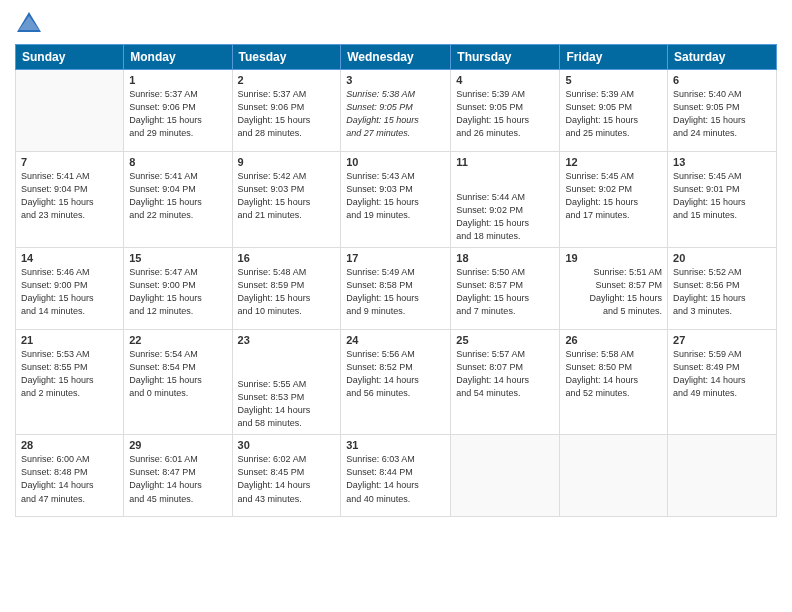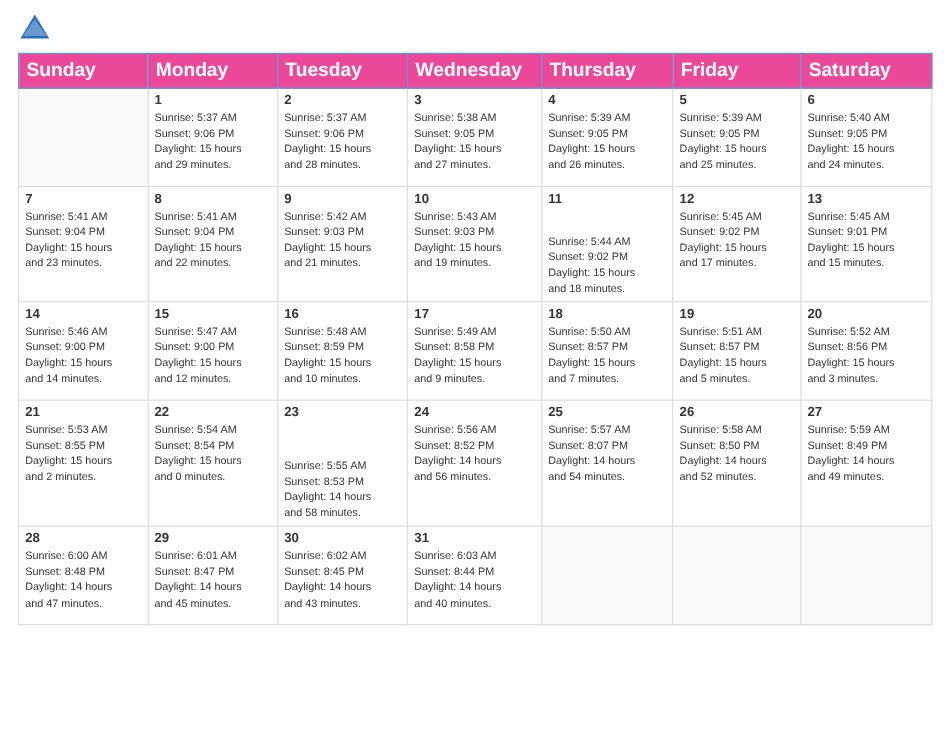--- a/index.html
+++ b/index.html
@@ -50,23 +50,23 @@
     .location {
       font-size: 14px;
       color: #555;
     }
     .calendar {
       width: 100%;
       border-collapse: collapse;
       border: 1px solid #ccc;
     }
     .calendar th {
-      background-color: #ec4899;
+      background-color: #0369a1;
       color: #fff;
-      font-size: 16px;
+      font-size: 12px;
       font-weight: bold;
       padding: 5px 6px;
       text-align: left;
       border: 1px solid #5599dd;
     }
     .calendar td {
       vertical-align: top;
       padding: 4px 5px;
       border: 1px solid #ddd;
       width: 113px;
@@ -135,21 +135,21 @@
           </td>
           <td>
             <div class="day-num">2</div>
             <div class="day-detail" style="white-space: pre-line;">Sunrise: 5:37 AM
 Sunset: 9:06 PM
 Daylight: 15 hours
 and 28 minutes.</div>
           </td>
           <td>
             <div class="day-num">3</div>
-            <div class="day-detail" style="white-space: pre-line;">Sunrise: 5:38 AM
+            <div class="day-detail" style="white-space: pre-line; font-style: italic;">Sunrise: 5:38 AM
 Sunset: 9:05 PM
 Daylight: 15 hours
 and 27 minutes.</div>
           </td>
           <td>
             <div class="day-num">4</div>
             <div class="day-detail" style="white-space: pre-line;">Sunrise: 5:39 AM
 Sunset: 9:05 PM
 Daylight: 15 hours
 and 26 minutes.</div>
@@ -251,21 +251,21 @@
           </td>
           <td>
             <div class="day-num">18</div>
             <div class="day-detail" style="white-space: pre-line;">Sunrise: 5:50 AM
 Sunset: 8:57 PM
 Daylight: 15 hours
 and 7 minutes.</div>
           </td>
           <td>
             <div class="day-num">19</div>
-            <div class="day-detail" style="white-space: pre-line;">Sunrise: 5:51 AM
+            <div class="day-detail" style="white-space: pre-line; text-align: right;">Sunrise: 5:51 AM
 Sunset: 8:57 PM
 Daylight: 15 hours
 and 5 minutes.</div>
           </td>
           <td>
             <div class="day-num">20</div>
             <div class="day-detail" style="white-space: pre-line;">Sunrise: 5:52 AM
 Sunset: 8:56 PM
 Daylight: 15 hours
 and 3 minutes.</div>

